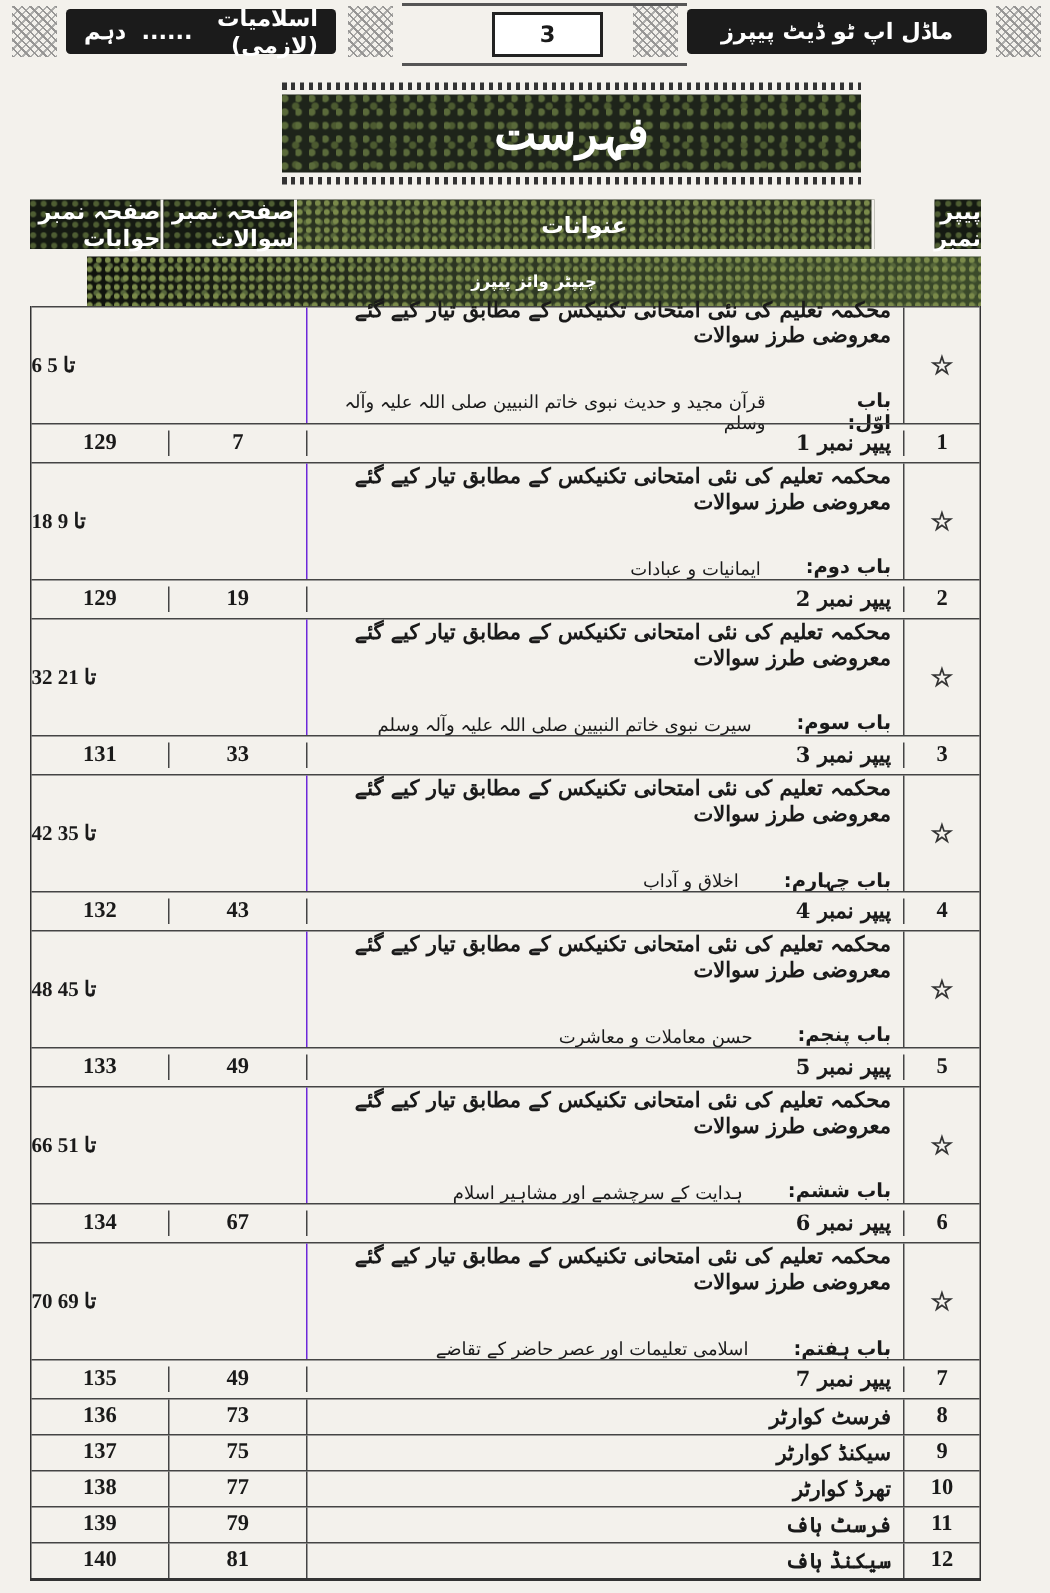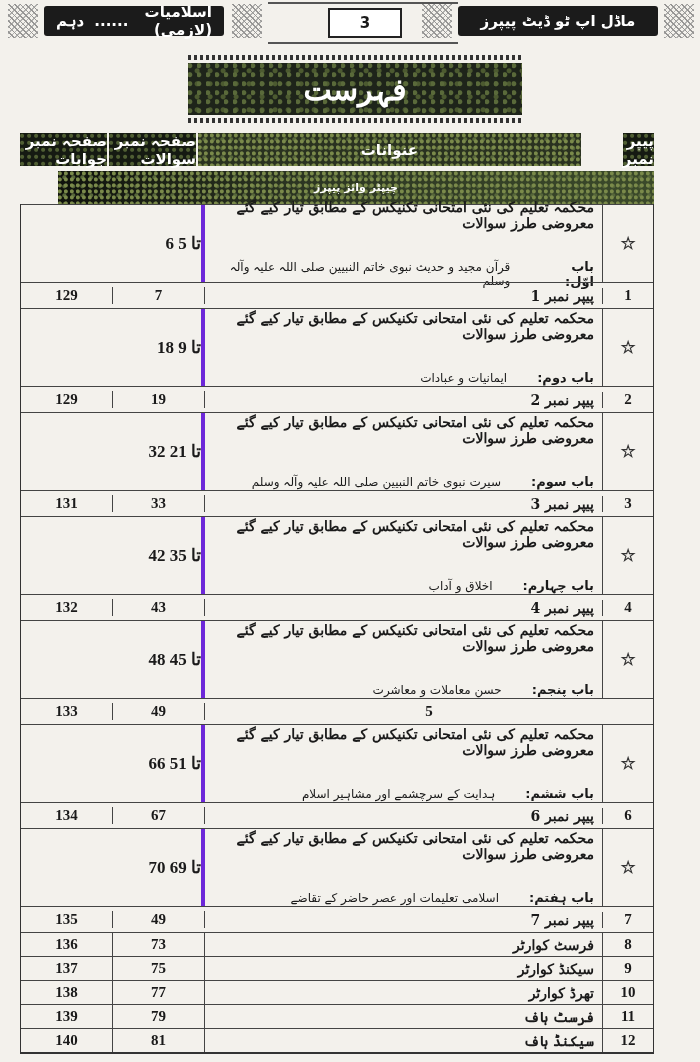--- a/index.html
+++ b/index.html
@@ -27,21 +27,21 @@
   .pill.left { left:44px; width:180px; gap:10px; justify-content:space-between; padding:0 12px; box-sizing:border-box; }
   .pill.right { left:458px; width:200px; }
   .pagebox {
     position:absolute; left:328px; top:8px; width:70px; height:26px;
     border:2px solid #222; background:#fff; display:flex; align-items:center; justify-content:center;
     font-weight:bold; font-size:15px;
   }
   .pagebox-frame { position:absolute; left:268px; top:2px; width:190px; height:38px; border-top:2px solid #555; border-bottom:2px solid #555; }
 
   
-  .title-wrap { position:absolute; left:188px; top:55px; width:334px; height:70px; }
+  .title-wrap { position:absolute; left:188px; top:55px; width:386px; height:70px; }
   .title-rule { height:5px; background: repeating-linear-gradient(90deg, #333 0 3px, transparent 3px 6px); }
   .title-band {
     height:52px; margin:3px 0;
     background:
       radial-gradient(circle at 20% 30%, #5a6a3a 0 2px, transparent 3px),
       radial-gradient(circle at 70% 60%, #4c5a30 0 2px, transparent 3px),
       #1e241a;
     background-size: 9px 9px, 13px 13px, auto;
     display:flex; align-items:center; justify-content:center;
     color:#fff; font-size:30px; font-weight:bold; direction:rtl;
@@ -76,21 +76,21 @@
       radial-gradient(circle at 30% 40%, #7a8a4a 0 1.5px, transparent 2.5px),
       radial-gradient(circle at 70% 70%, #56663a 0 1.5px, transparent 2.5px),
       linear-gradient(90deg, #0f120c 0%, #2c3522 40%, #3b4a2a 100%);
     background-size: 6px 6px, 9px 9px, auto;
     margin-left: 38px;
   }
   .rows { border-left:1.5px solid #333; border-right:1.5px solid #333; border-bottom:2px solid #333; }
   .row { display:flex; border-top:1px solid #444; position:relative; }
   .c-ans { width:92px; box-sizing:border-box; border-right:1px solid #444; }
   .c-q   { width:92px; box-sizing:border-box; border-right:1px solid #444; }
-  .c-range { width:184px; box-sizing:border-box; border-right:4px solid #6d28d9; display:flex; align-items:center; justify-content:flex-end; font-weight:bold; font-size:17px; font-family:"Liberation Serif", serif; }
+  .c-range { width:184px; box-sizing:border-box; border-right:1px solid #6d28d9; display:flex; align-items:center; justify-content:flex-start; font-weight:bold; font-size:14px; font-family:"Liberation Serif", serif; }
   .c-title { width:398px; box-sizing:border-box; border-right:1px solid #444; direction:rtl; padding:0 8px; }
   .c-num { flex:1; display:flex; align-items:center; justify-content:center; font-weight:bold; font-size:15px; font-family:"Liberation Serif", serif; }
   .c-ans, .c-q { display:flex; align-items:center; justify-content:center; font-weight:bold; font-size:15px; font-family:"Liberation Serif", serif; }
 
   .row.section { height:77px; }
   .row.section .c-title { display:flex; flex-direction:column; justify-content:center; gap:28px; }
   .sec-line1 { font-size:14px; font-weight:bold; text-align:right; font-family:"DejaVu Serif", serif; }
   .sec-line2 { font-size:12px; display:flex; gap:30px; align-items:center; }
   .sec-line2 .lbl { font-weight:bold; font-size:13px; }
   .star { font-size:17px; color:#333; }
@@ -239,20 +239,21 @@
       </div>
     </div>
     <div class="c-num">
           <span class="star">☆</span>
         </div>
   </div>
 
   <div class="row paper">
     <div class="c-ans">133</div>
     <div class="c-q">49</div>
+    <div class="c-title">پیپر نمبر 5</div>
     <div class="c-num">5</div>
   </div>
 
   <div class="row section">
     <div class="c-range">
       <span class="rng"><span>66</span>&nbsp;<span>تا</span>&nbsp;<span>51</span></span>
     </div>
     <div class="c-title">
       <div class="sec-line1">محکمہ تعلیم کی نئی امتحانی تکنیکس کے مطابق تیار کیے گئے معروضی طرز سوالات</div>
       <div class="sec-line2">

